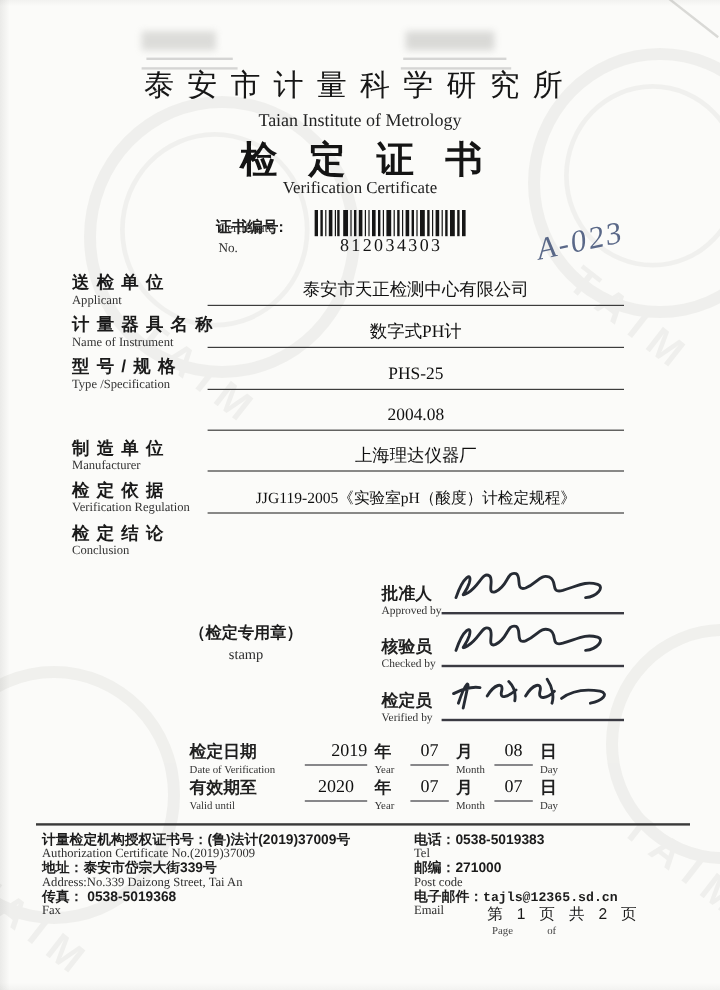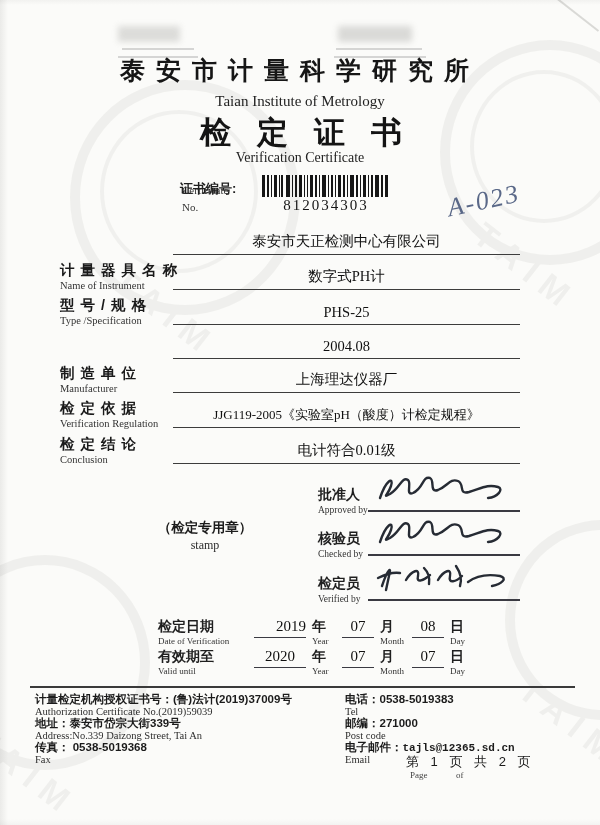--- a/index.html
+++ b/index.html
@@ -27,21 +27,21 @@
   .smline{position:absolute;background:#777;opacity:.28;height:1.5px;filter:blur(.4px);pointer-events:none;}
   .edge-shade{position:absolute;inset:0;pointer-events:none;
     background:
       linear-gradient(90deg,rgba(90,90,88,.10),rgba(0,0,0,0) 8px),
       linear-gradient(0deg,rgba(90,90,88,.05),rgba(0,0,0,0) 6px),
       linear-gradient(180deg,rgba(90,90,88,.06),rgba(0,0,0,0) 5px);
   }
   .scratch{position:absolute;background:#9a9a94;opacity:.35;pointer-events:none;}
   
   .org-cn{position:absolute;top:54px;left:0;width:100%;text-align:center;
-    font-size:25px;font-weight:700;letter-spacing:11px;color:#161616;}
+    font-size:25px;font-weight:400;letter-spacing:11px;color:#161616;}
   .org-en{position:absolute;top:93px;left:0;width:100%;text-align:center;
     font-family:"Liberation Serif",serif;font-size:15px;color:#222;}
   .title-cn{position:absolute;top:112px;left:14px;width:100%;text-align:center;
     font-size:31px;font-weight:700;letter-spacing:26px;color:#141414;}
   .title-en{position:absolute;top:150px;left:0;width:100%;text-align:center;
     font-family:"Liberation Serif",serif;font-size:14px;color:#222;}
   
   .certno-label{position:absolute;left:180px;top:180px;font-size:13px;font-weight:700;}
   .certno-en1{position:absolute;left:182px;top:184px;font-family:"Liberation Serif",serif;font-size:11px;color:#333;}
   .certno-en2{position:absolute;left:182px;top:201px;font-family:"Liberation Serif",serif;font-size:11px;color:#333;}
@@ -163,20 +163,24 @@
         <rect x="109" y="0" width="2" height="22"></rect>
       <rect x="113" y="0" width="4" height="22"></rect>
         <rect x="119" y="0" width="2" height="22"></rect>
       <rect x="123" y="0" width="3" height="22"></rect>
     </g>
   </svg>
   <div class="certno-number">812034303</div>
   <div class="handnote">A-023</div>
 
   <div class="frow" style="top:226px;">
+    <div class="flabel">
+        <div class="cn">送 检 单 位</div>
+      <div class="en">Applicant</div>
+      </div>
     <div class="fvalue">泰安市天正检测中心有限公司</div>
   </div>
   <div class="frow" style="top:261px;">
     <div class="flabel">
         <div class="cn">计 量 器 具 名 称</div>
       <div class="en">Name of Instrument</div>
       </div>
     <div class="fvalue">数字式PH计</div>
   </div>
   <div class="frow" style="top:296px;">
@@ -201,21 +205,20 @@
         <div class="cn">检 定 依 据</div>
       <div class="en">Verification Regulation</div>
       </div>
     <div class="fvalue" style="font-size:13px;">JJG119-2005《实验室pH（酸度）计检定规程》</div>
   </div>
   <div class="frow" style="top:435px;">
     <div class="flabel">
         <div class="cn">检 定 结 论</div>
       <div class="en">Conclusion</div>
       </div>
-    <div class="fvalue">电计符合0.01级</div>
   </div>
 
   <div class="stamp-cn">（检定专用章）</div>
   <div class="stamp-en">stamp</div>
 
   <div class="sigrow-label" style="top:486px;">
     <div class="cn">批准人</div>
     <div class="en">Approved by</div>
   </div>
   <svg class="sig-svg" style="top:468px;" viewBox="0 0 145 40">
@@ -280,21 +283,21 @@
     <div class="dval" style="left:412px;width:32px;">07</div>
     <div class="dunit" style="left:450px;">
         <div class="cn">日</div>
         <div class="en">Day</div>
       </div>
   </div>
 
   <div class="divider"></div>
 
   <div class="foot-cn" style="left:35px;top:692px;">计量检定机构授权证书号：(鲁)法计(2019)37009号</div>
-  <div class="foot-en" style="left:35px;top:706px;">Authorization Certificate No.(2019)59039</div>
+  <div class="foot-en" style="left:35px;top:706px;">Authorization Certificate No.(2019)37009</div>
   <div class="foot-cn" style="left:35px;top:716px;">地址：泰安市岱宗大街339号</div>
   <div class="foot-en" style="left:35px;top:730px;">Address:No.339 Daizong Street, Tai An</div>
   <div class="foot-cn" style="left:35px;top:740px;">传真： 0538-5019368</div>
   <div class="foot-en" style="left:35px;top:754px;">Fax</div>
 
   <div class="foot-cn" style="left:345px;top:692px;">电话：0538-5019383</div>
   <div class="foot-en" style="left:345px;top:706px;">Tel</div>
   <div class="foot-cn" style="left:345px;top:716px;">邮编：271000</div>
   <div class="foot-en" style="left:345px;top:730px;">Post code</div>
   <div class="foot-cn" style="left:345px;top:740px;"><span>电子邮件：</span><span class="foot-mono">tajls@12365.sd.cn</span></div>

